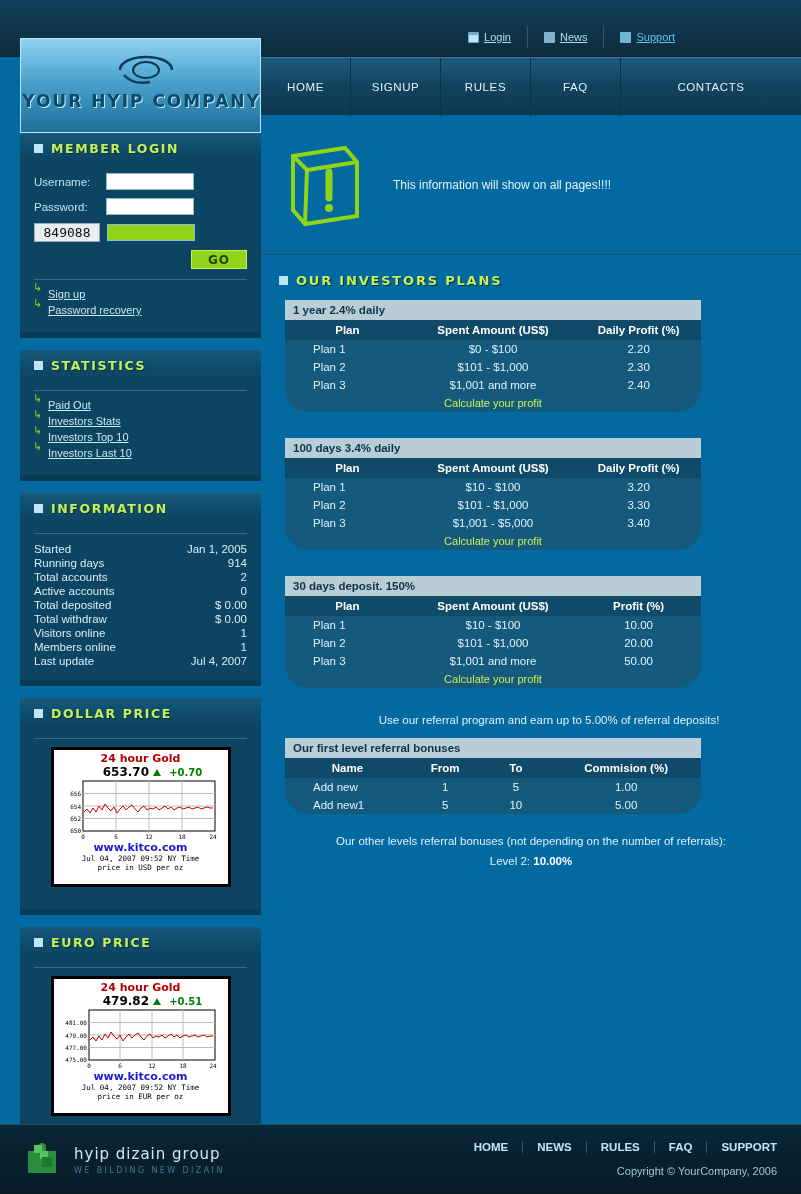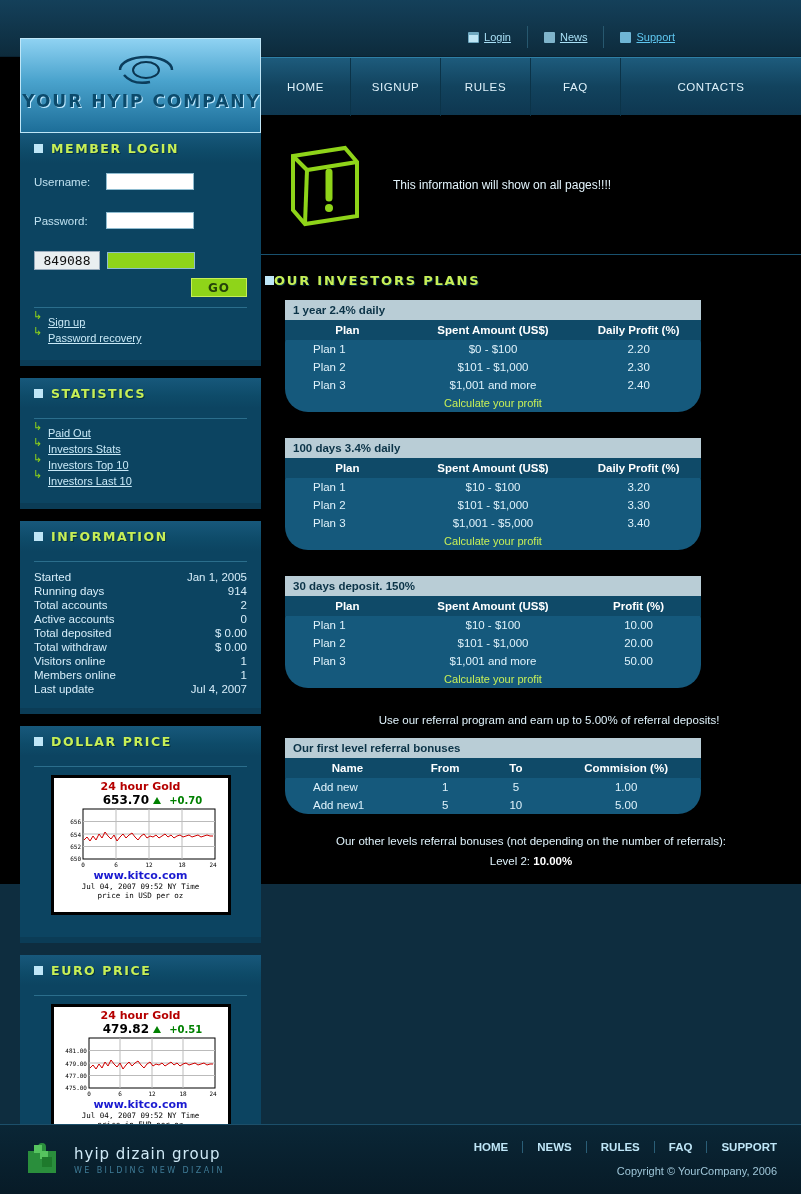--- a/index.html
+++ b/index.html
@@ -7,21 +7,21 @@
   body {
     width: 801px; height: 1194px;
     background: #0e2d3f;
     font-family: "Liberation Sans", sans-serif;
     font-size: 12px;
     color: #ffffff;
     overflow: hidden;
     position: relative;
   }
   
-  .page { position:relative; width:801px; height:884px; background:#000000; }
+  .page { position:relative; width:801px; height:1194px; background:#0369a1; }
   .top-band {
     position:absolute; left:0; top:0; width:801px; height:57px;
     background: linear-gradient(180deg,#14405a 0%, #0d2b3c 100%);
     border-bottom:1px solid #0a2231;
   }
   .topnav-links {
     position:absolute; right:110px; top:26px;
     display:flex; gap:0px; align-items:center;
   }
   .toplink {
@@ -95,21 +95,21 @@
   }
   .panel-title {
     font-family:"DejaVu Sans", sans-serif;
     font-weight:bold; font-size:12.5px; letter-spacing:1.6px;
     color:#c7ef57;
     text-shadow: 1px 1px 0 #06303f;
   }
   .panel-body { padding:10px 14px 12px 14px; }
 
   
-  .form-row { display:flex; align-items:center; margin-bottom:22px; }
+  .form-row { display:flex; align-items:center; margin-bottom:8px; }
   .form-row label { width:72px; color:#bfe1f0; font-size:11.5px; }
   .form-row input {
     width:88px; height:17px; border:1px solid #8fbcd0;
     background:#ffffff; font-size:11px; padding:0 3px;
     font-family:"Liberation Sans", sans-serif;
   }
   .captcha-row { display:flex; align-items:center; margin-bottom:8px; }
   .captcha-img {
     width:66px;height:19px; background:#e9eef0; color:#111;
     font-family:"DejaVu Sans Mono", monospace; font-size:13px;
@@ -180,22 +180,22 @@
   
   .main { position:absolute; left:261px; top:115px; width:540px; }
   .notice {
     height:140px; display:flex; align-items:center; gap:28px;
     padding-left:24px;
     border-bottom:1px solid #19516e;
   }
   .notice-text { color:#e3f4fc; font-size:12px; }
 
   .section-head {
-    display:flex; align-items:center; gap:0;
-    padding:18px 0 12px 4px;
+    display:flex; align-items:center; gap:8px;
+    padding:18px 0 12px 18px;
   }
   .section-head .bullet { width:9px;height:9px;background:#bfe6f7; }
   .section-title {
     font-family:"DejaVu Sans", sans-serif;
     font-weight:bold; font-size:13px; letter-spacing:1.8px; color:#c7ef57;
     text-shadow:1px 1px 0 #06303f;
   }
 
   .plan-block { width:416px; margin:0 0 26px 24px; }
   .plan-caption {

